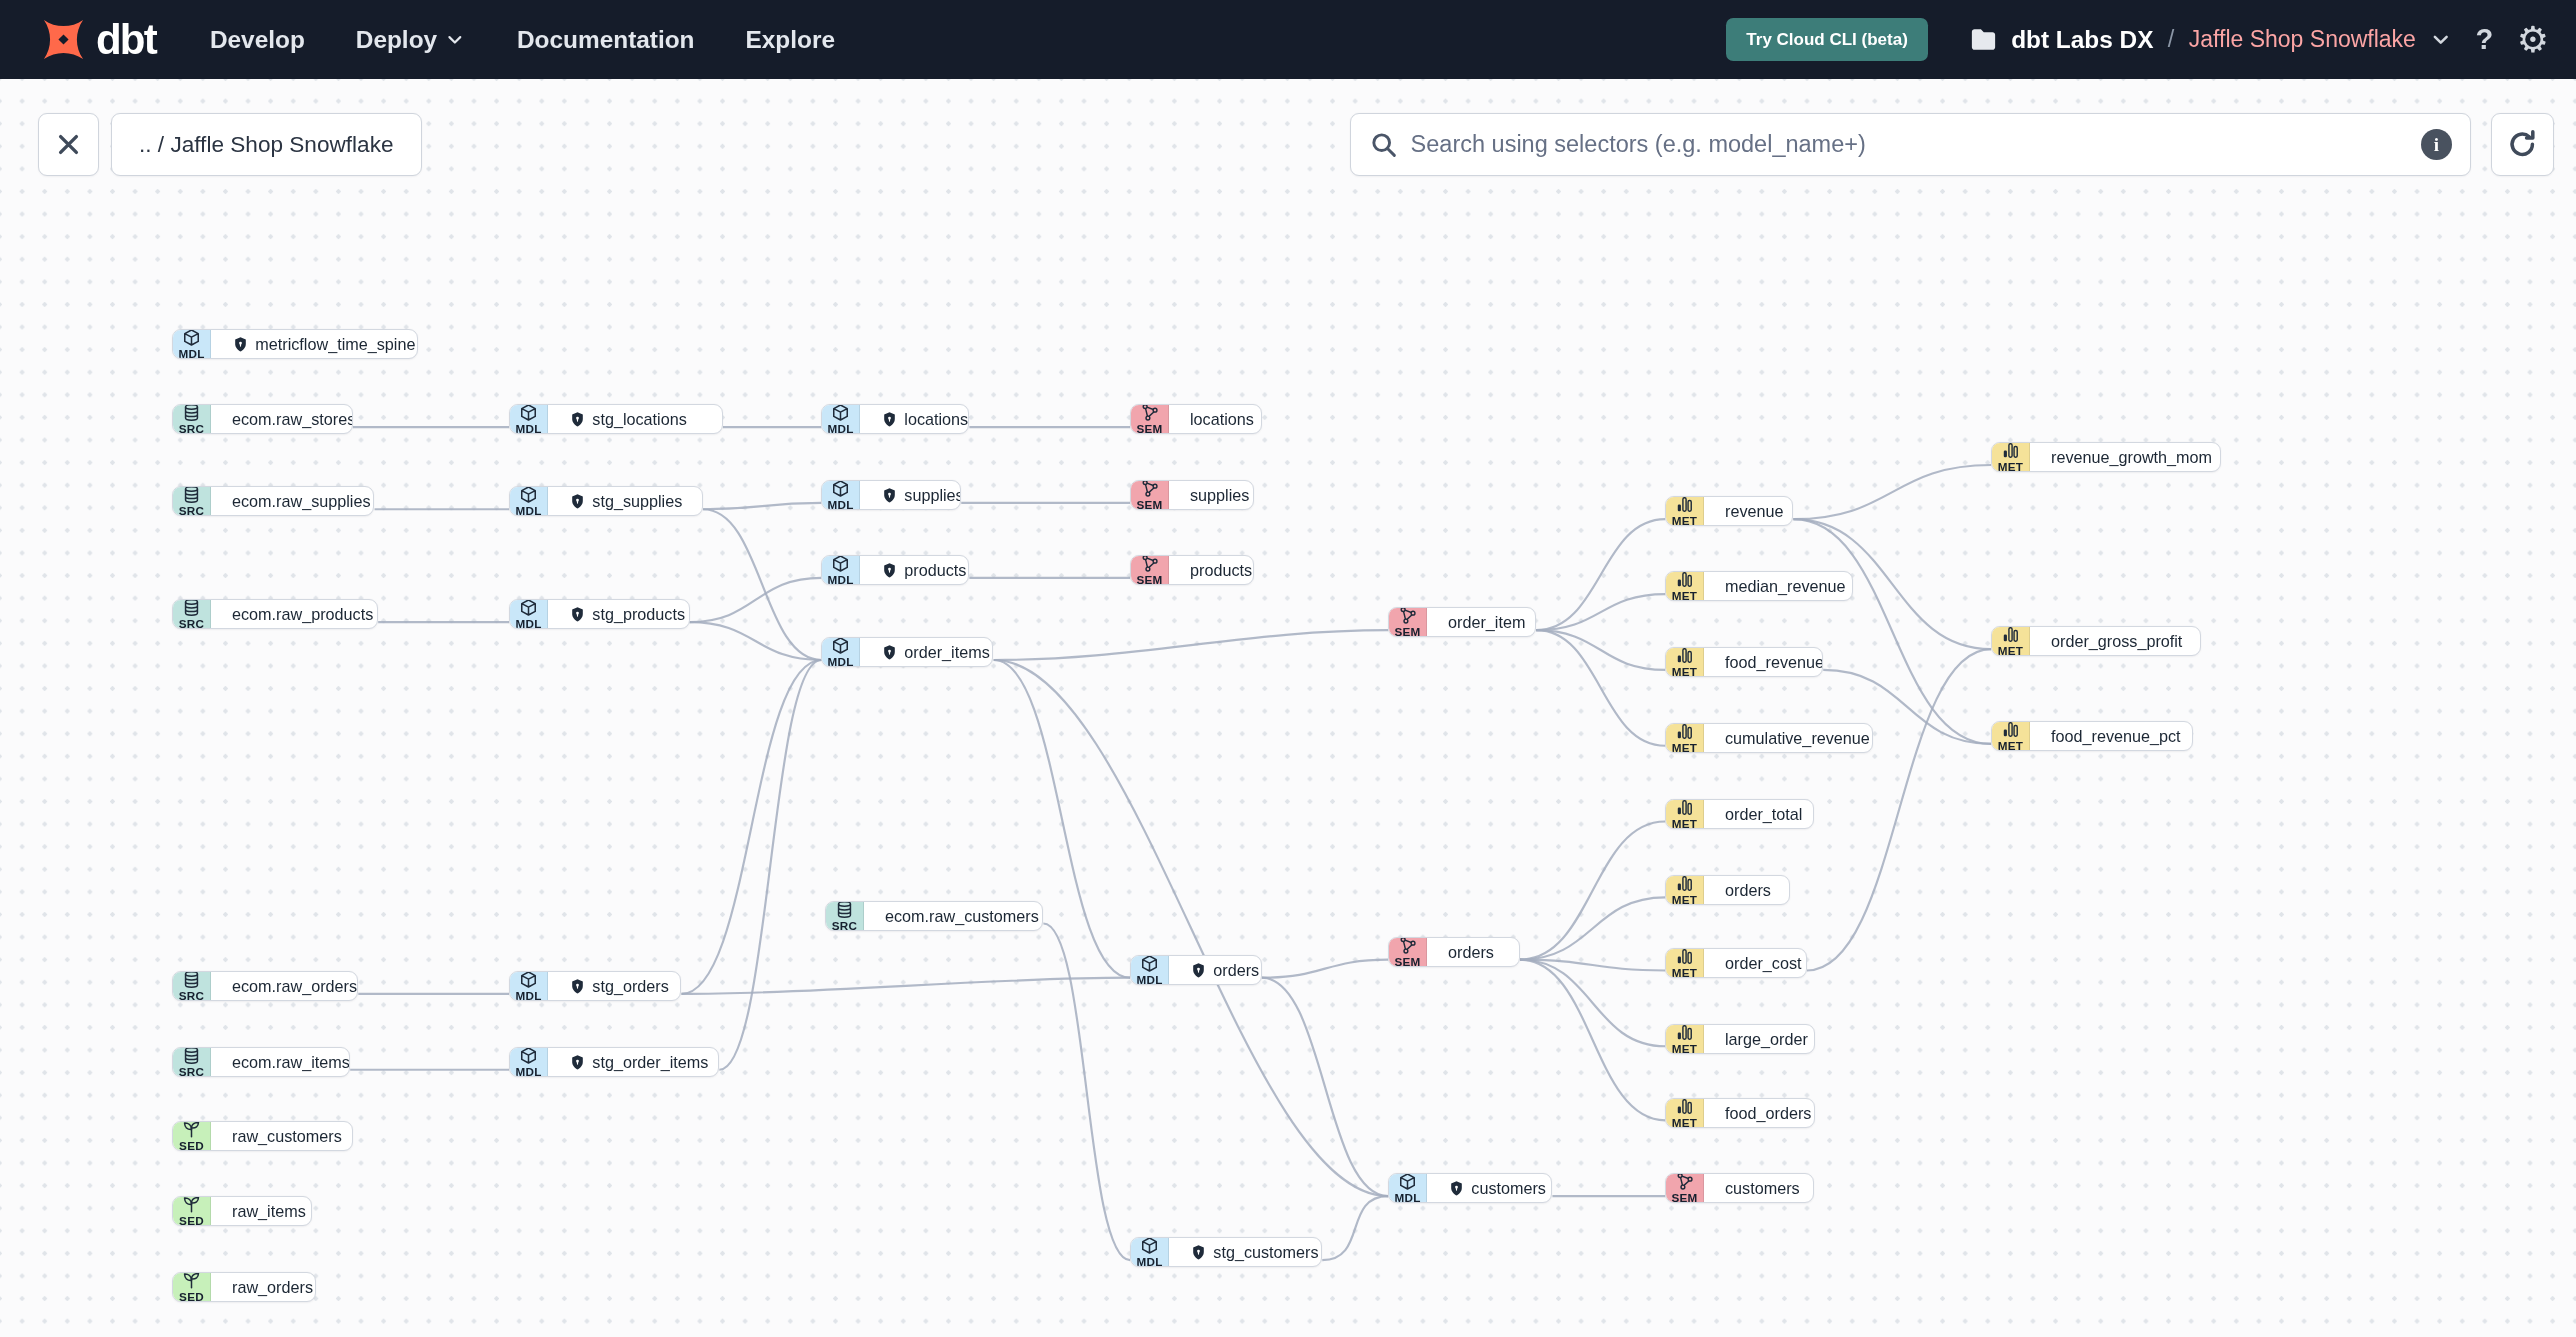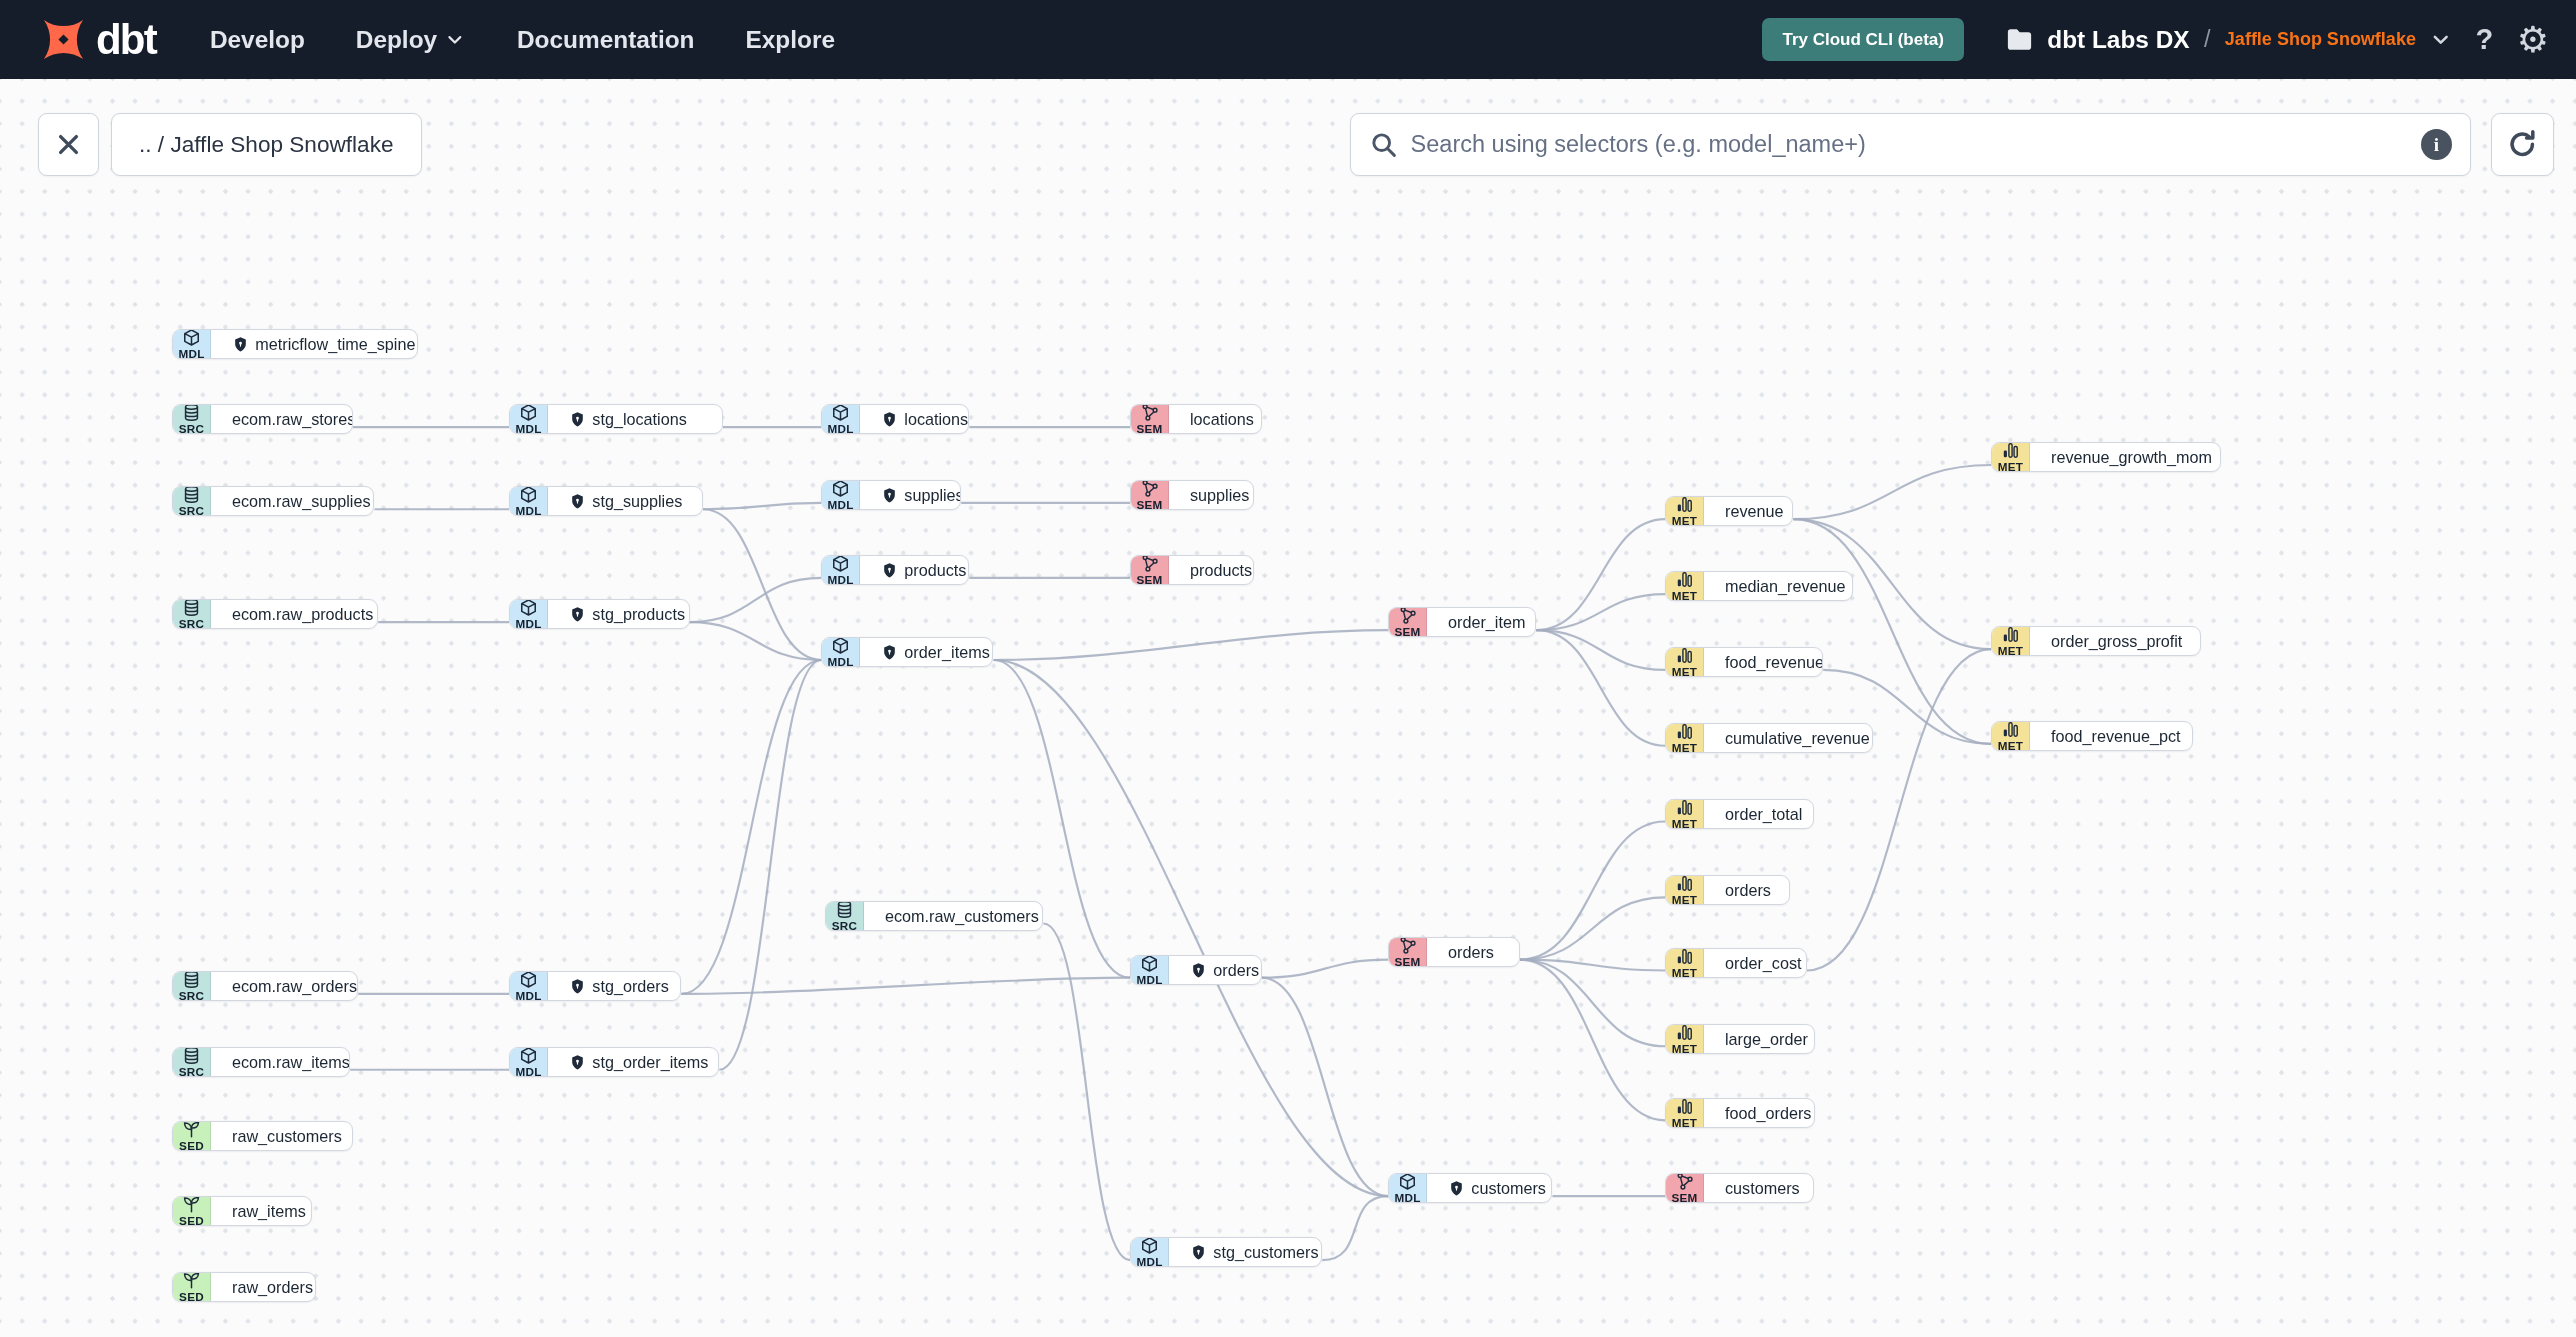--- a/index.html
+++ b/index.html
@@ -26,21 +26,21 @@
   .nav-right { margin-left:auto; display:flex; align-items:center; gap:23.5px; }
   .cta-btn {
     background:#3d7d79; color:#ffffff; font-size:17px; font-weight:600;
     border:none; border-radius:7.2px; height:43px; padding:0 20px;
     display:flex; align-items:center; cursor:pointer;
     font-family:"Liberation Sans", sans-serif;
   }
   .acct { display:flex; align-items:center; gap:12.6px; margin-left:16.2px; cursor:pointer; }
   .acct-name { color:#ffffff; font-size:24.4px; font-weight:700; }
   .acct-sep { color:#8b96a6; font-size:23.5px; font-weight:400; padding:0 1.8px; }
-  .proj-name { color:#f97316; font-size:18px; font-weight:700; }
+  .proj-name { color:#fca5a5; font-size:23px; font-weight:400; }
   .nav-glyph { color:#d2d7de; font-size:29px; font-weight:700; cursor:pointer; line-height:1; }
   .gear-glyph { font-size:36px; font-weight:400; }
   
   .canvas {
     position:absolute; top:79px; left:0; right:0; bottom:0;
     background-color:#fbfbfc;
     background-image:radial-gradient(circle, #e0e4e9 2px, transparent 2.3px);
     background-size:22.6px 22.6px;
     background-position:10.8px 10.8px;
     z-index:1;

